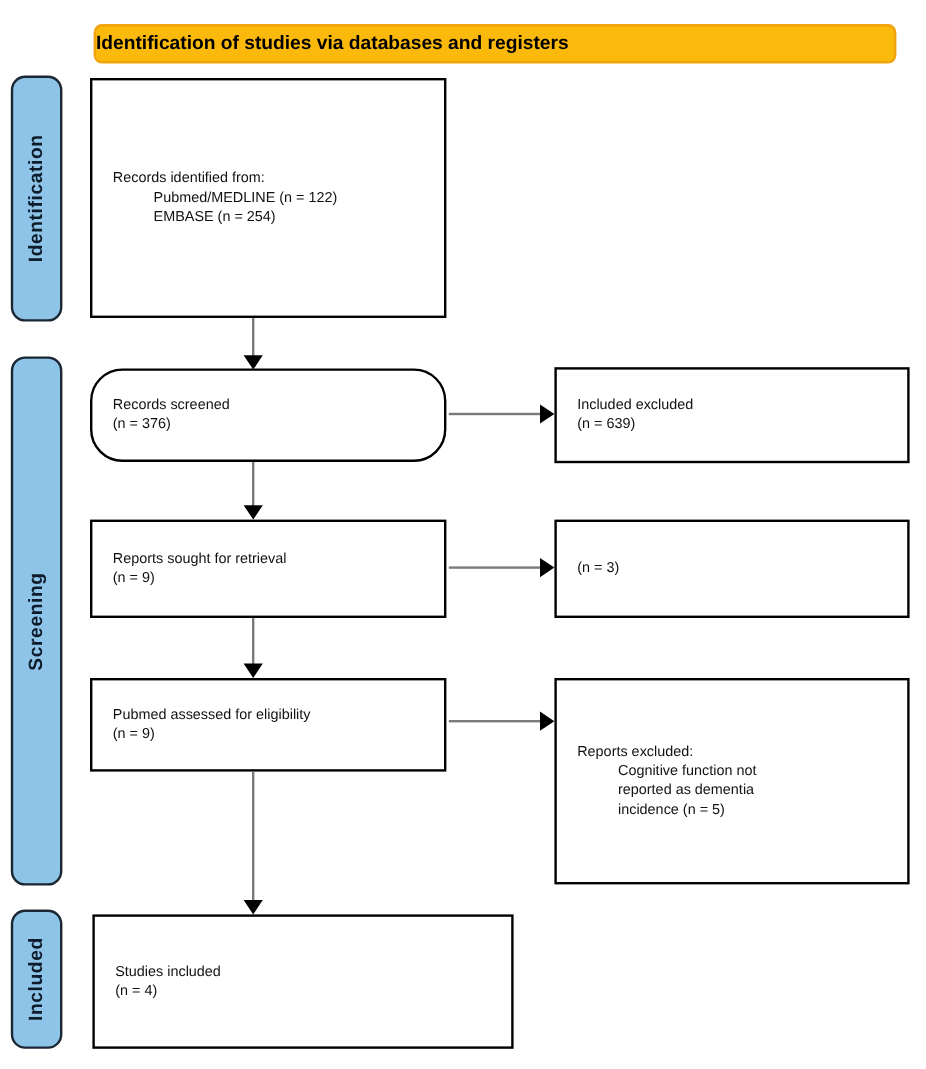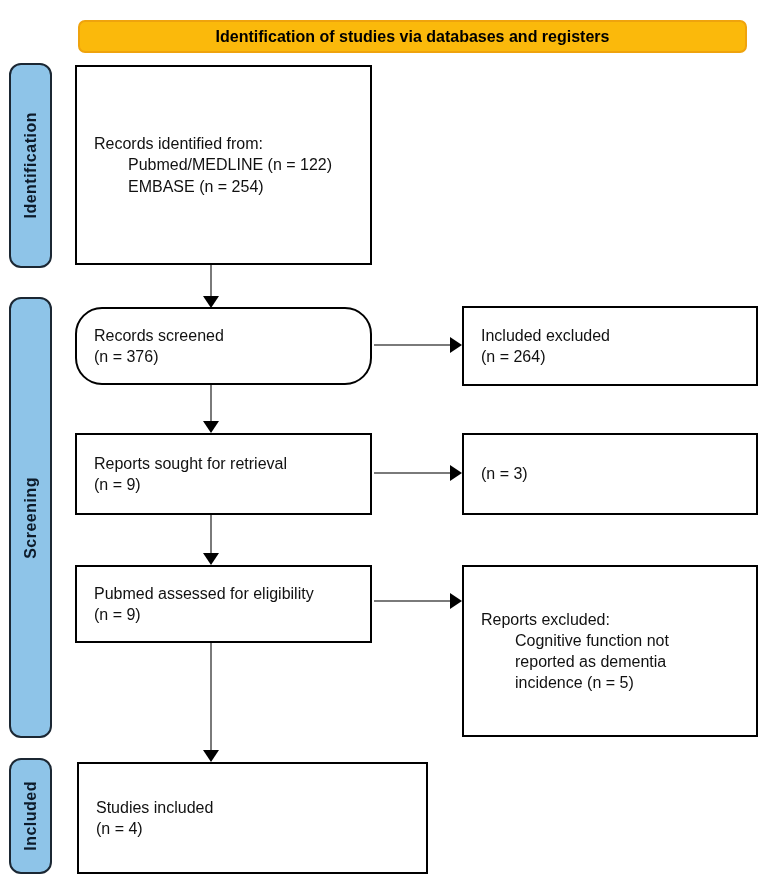--- a/index.html
+++ b/index.html
@@ -20,21 +20,21 @@
     background: #ffffff;
     overflow: hidden;
     color: var(--text-color);
   }
   .banner {
     position: absolute;
     left: 78px; top: 20px; width: 669px; height: 33px;
     background: var(--banner-bg);
     border: 2px solid var(--banner-border);
     border-radius: 7px;
-    display: flex; align-items: center; justify-content: center;
+    display: flex; align-items: center; justify-content: flex-start;
     font-weight: bold; font-size: 16px; color: #000;
   }
   .stage {
     position: absolute;
     left: 9px; width: 43px;
     background: var(--stage-bg);
     border: 2.5px solid var(--stage-border);
     border-radius: 12px;
     display: flex; align-items: center; justify-content: center;
   }
@@ -46,21 +46,21 @@
     transform: rotate(180deg);
     font-weight: bold; font-size: 16px; color: #0d1b2a;
     letter-spacing: 0.5px;
     white-space: nowrap;
   }
   .box {
     position: absolute;
     background: #ffffff;
     border: 2.5px solid var(--box-border);
     display: flex; flex-direction: column; justify-content: center;
-    font-size: 16px; line-height: 1.32;
+    font-size: 12px; line-height: 1.32;
     padding-left: 17px; padding-right: 6px;
   }
   .box .indent { padding-left: 34px; }
   .box-records-identified { left: 75px;  top: 65px;  width: 297px; height: 200px; }
   .box-records-screened   { left: 75px;  top: 307px; width: 297px; height: 78px; border-radius: 27px; }
   .box-reports-sought     { left: 75px;  top: 433px; width: 297px; height: 82px; }
   .box-reports-assessed   { left: 75px;  top: 565px; width: 297px; height: 78px; }
   .box-studies-included   { left: 77px;  top: 762px; width: 351px; height: 112px; }
   .box-records-excluded      { left: 462px; top: 306px; width: 296px; height: 80px; }
   .box-reports-not-retrieved { left: 462px; top: 433px; width: 296px; height: 82px; }
@@ -128,21 +128,21 @@
     <div class="indent">EMBASE (n = 254)</div>
   </div>
 
   <div class="box box-records-screened">
     <div>Records screened</div>
     <div>(n = 376)</div>
   </div>
 
   <div class="box box-records-excluded">
     <div>Included excluded</div>
-    <div>(n = 264)</div>
+    <div>(n = 639)</div>
   </div>
 
   <div class="box box-reports-sought">
     <div>Reports sought for retrieval</div>
     <div>(n = 9)</div>
   </div>
 
   <div class="box box-reports-not-retrieved">
     <div>(n = 3)</div>
   </div>

